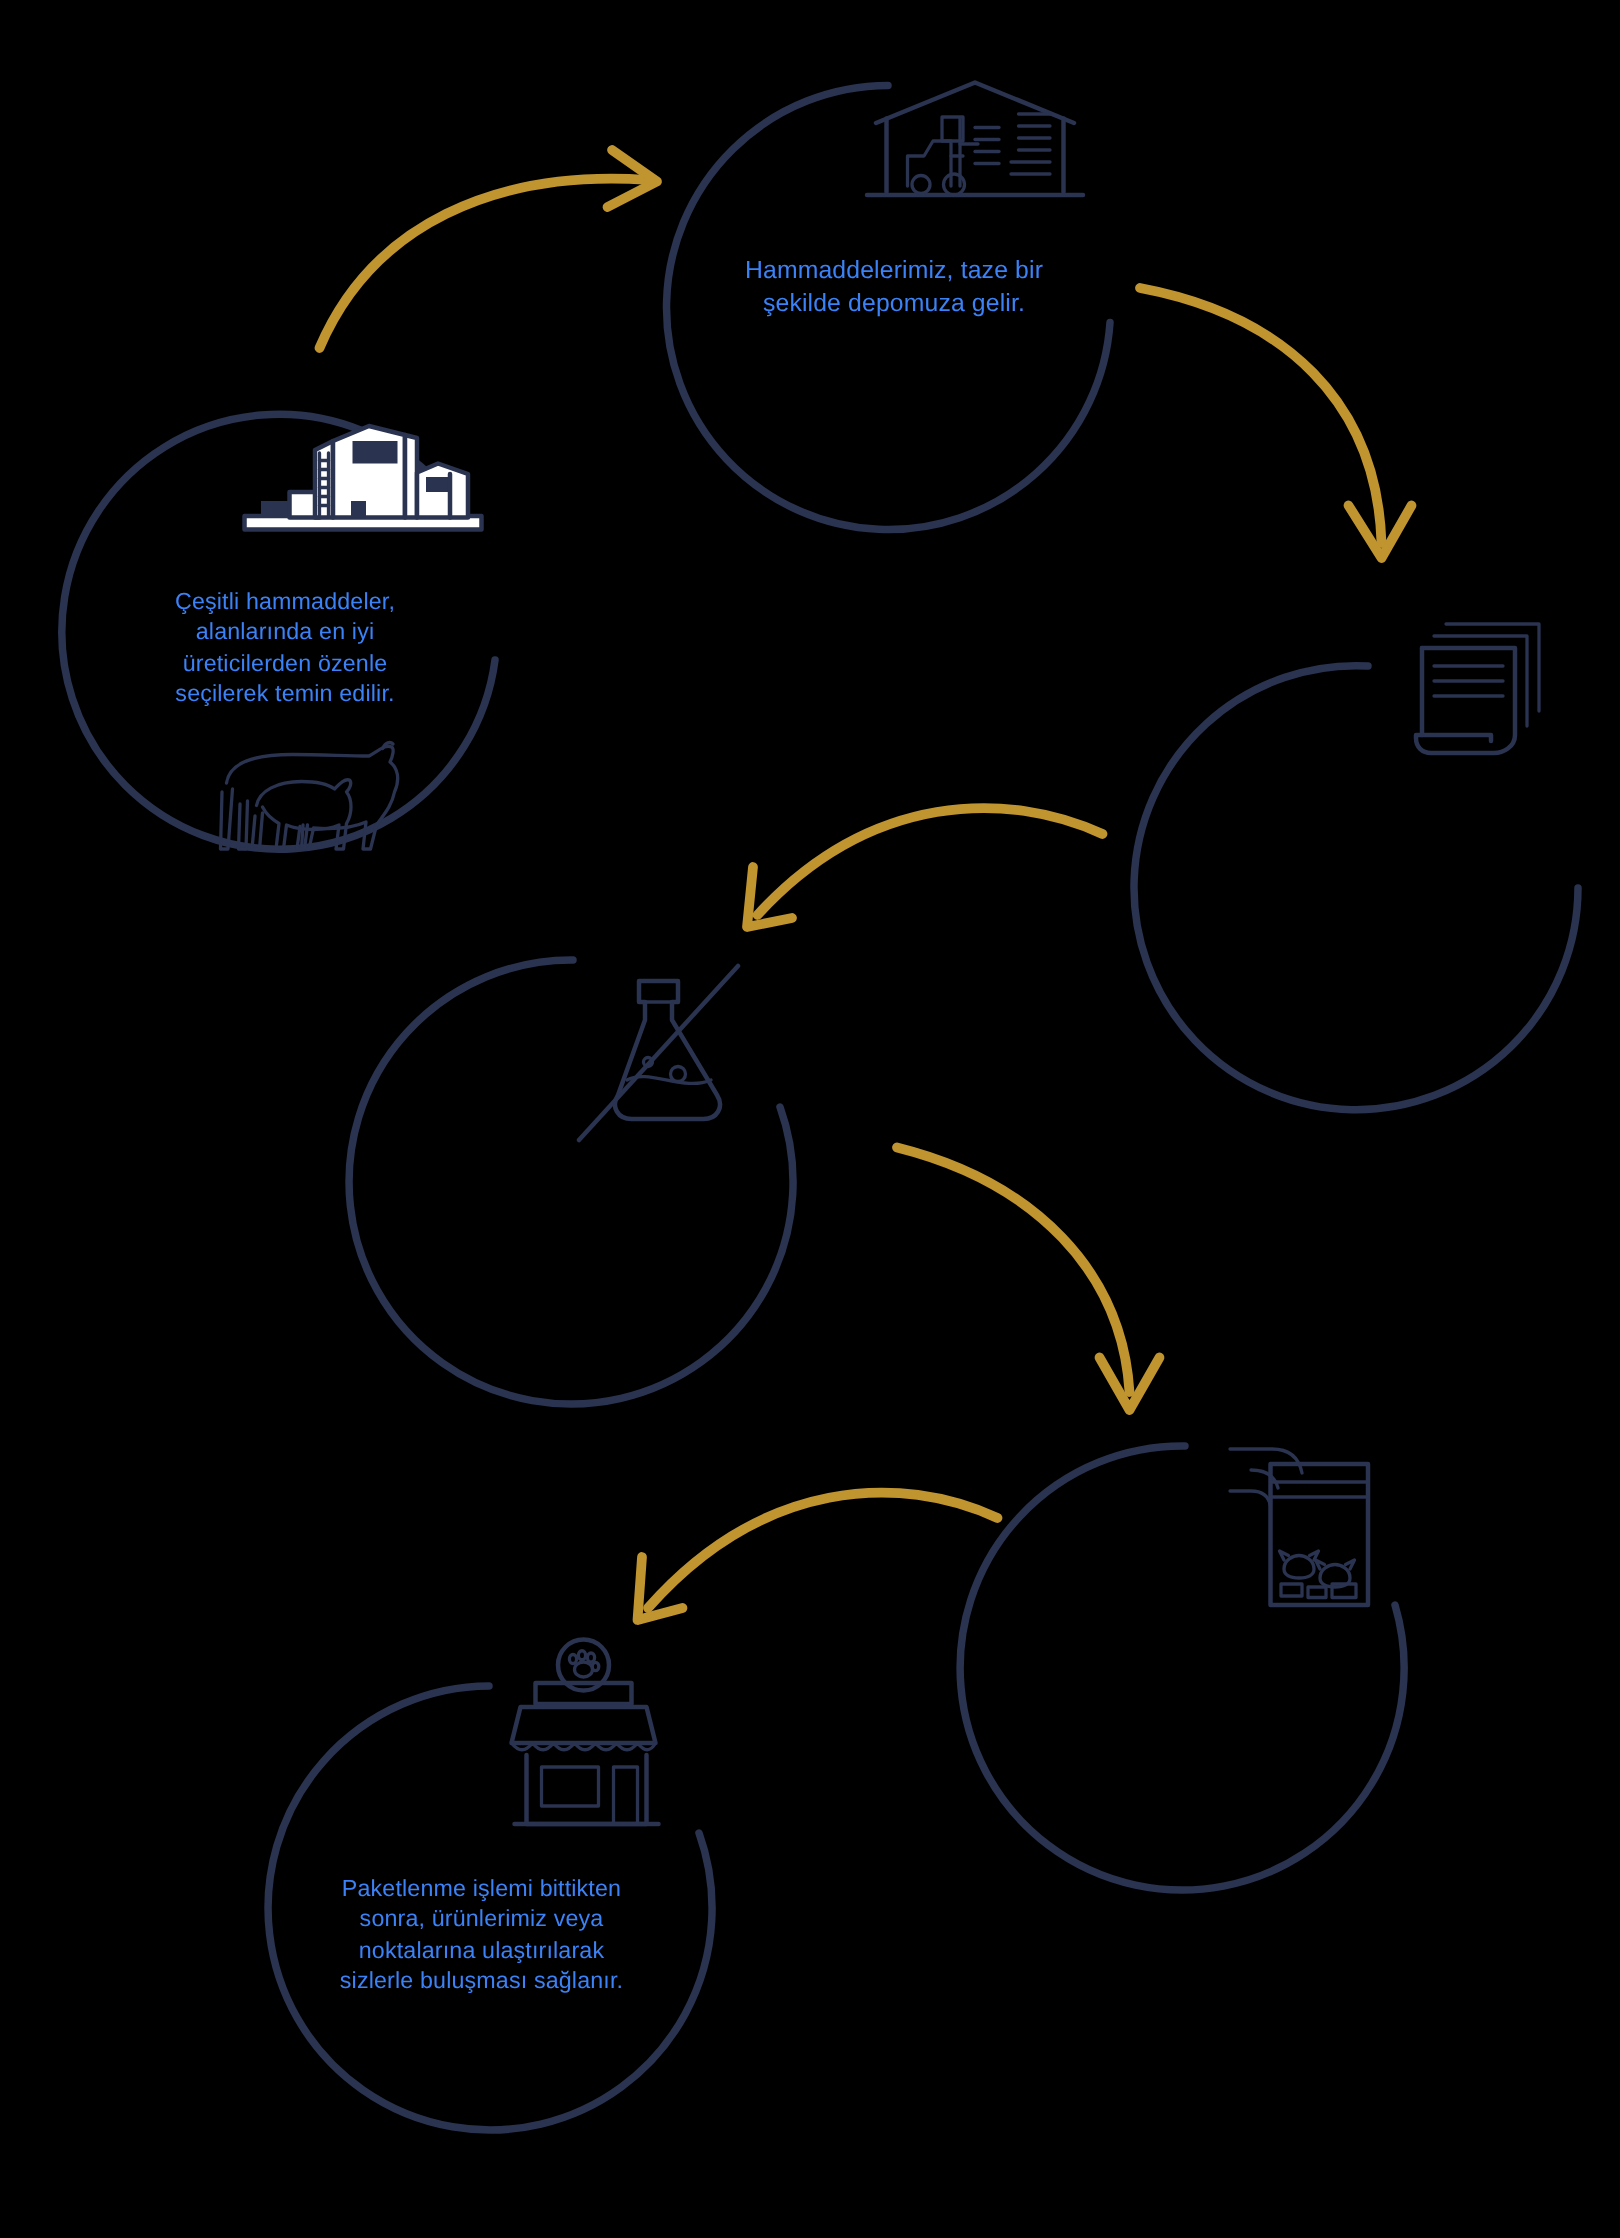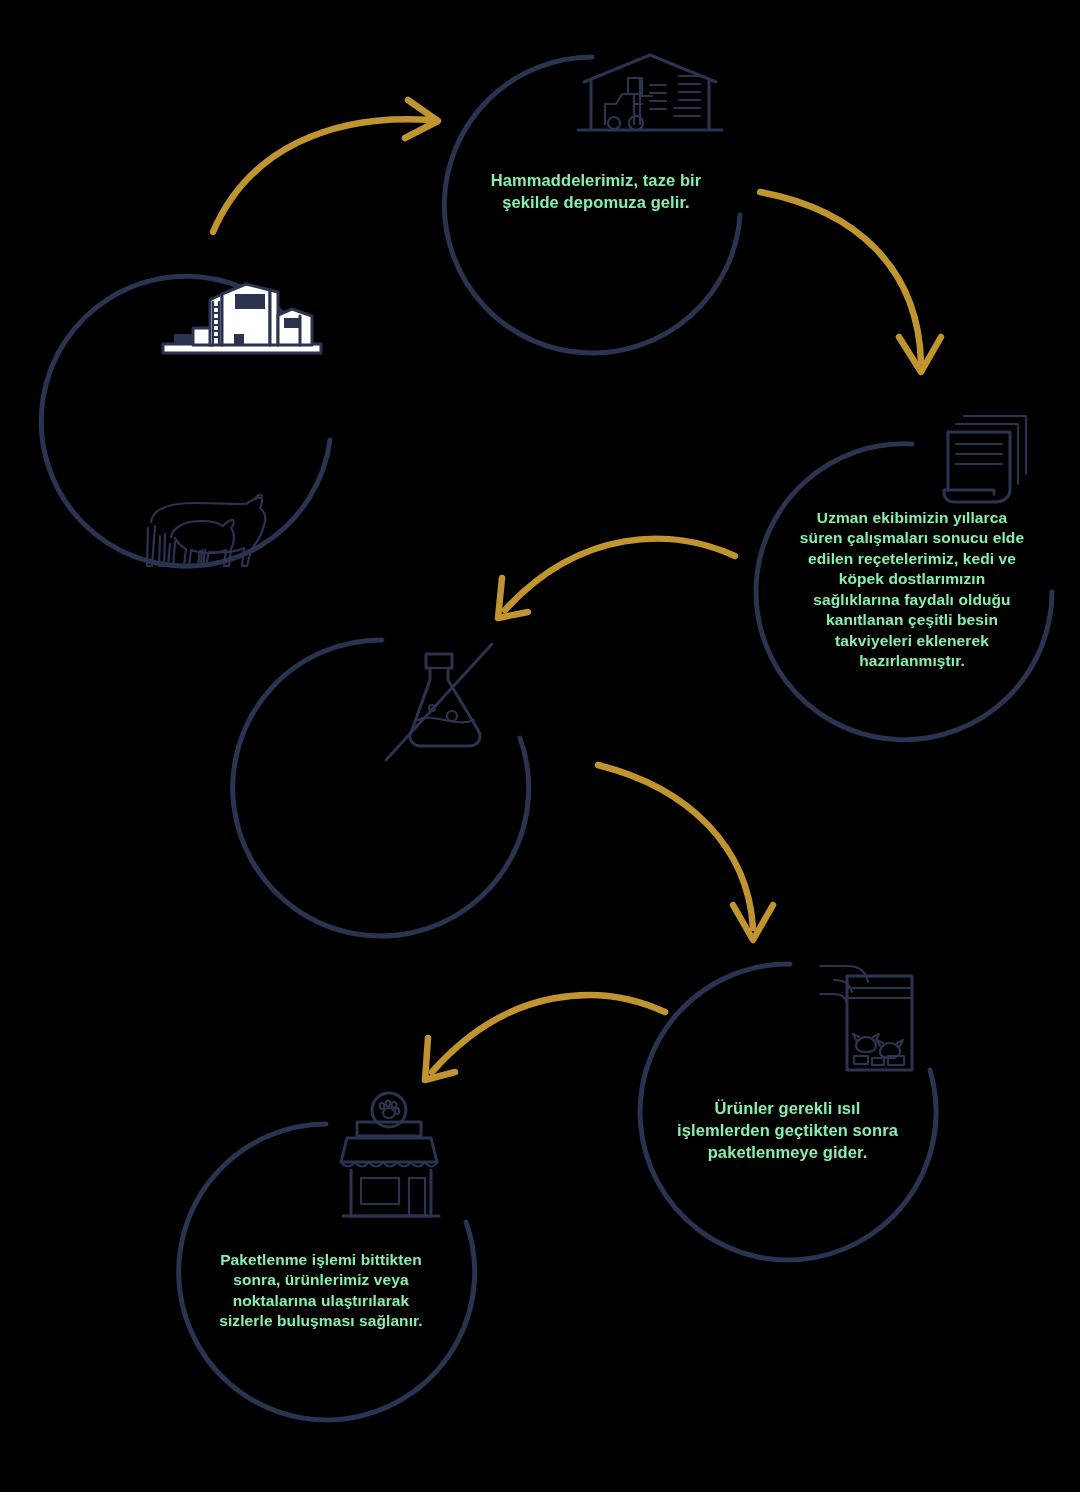--- a/index.html
+++ b/index.html
@@ -6,22 +6,22 @@
   html,body{margin:0;padding:0;background:#000;}
   body{
     width:1080px;height:1492px;position:relative;overflow:hidden;
     font-family:"Liberation Sans","DejaVu Sans",sans-serif;
     background:#000;
   }
   #stage{position:absolute;left:0;top:0;width:1080px;height:1492px;}
   svg.layer{position:absolute;left:0;top:0;width:1080px;height:1492px;overflow:visible;}
   .node-text{
     position:absolute;
-    color:#86efac;
-    font-weight:bold;
+    color:#3b82f6;
+    font-weight:normal;
     text-align:center;
     line-height:1.32;
     letter-spacing:.1px;
     white-space:pre-line;
     pointer-events:none;
   }
   .t-sm{font-size:15.5px;}
   .t-md{font-size:16.5px;}
 </style>
 </head>
@@ -253,36 +253,29 @@
 
       <path class="ico" d="M6,78 L6,124 L86,124 L86,78"></path>
       <line class="ico" x1="-2" y1="124" x2="94" y2="124"></line>
 
       <rect class="ico-thin" x="16" y="86" width="38" height="26"></rect>
 
       <path class="ico-thin" d="M64,124 L64,86 L80,86 L80,124"></path>
     </g>
   </svg>
 
+  <div class="node-text t-sm" style="left:60px;top:392px;width:260px;">Çeşitli hammaddeler,
+alanlarında en iyi
+üreticilerden özenle
+seçilerek temin edilir.</div>
 
   <div class="node-text t-md" style="left:455px;top:170px;width:282px;">Hammaddelerimiz, taze bir
 şekilde depomuza gelir.</div>
 
-  <div class="node-text t-sm" style="left:780px;top:508px;width:264px;">Uzman ekibimizin yıllarca
-süren çalışmaları sonucu elde
-edilen reçetelerimiz, kedi ve
-köpek dostlarımızın
-sağlıklarına faydalı olduğu
-kanıtlanan çeşitli besin
-takviyeleri eklenerek
-hazırlanmıştır.</div>
-
-
-  <div class="node-text t-md" style="left:655px;top:1098px;width:265px;">Ürünler gerekli ısıl
-işlemlerden geçtikten sonra
-paketlenmeye gider.</div>
+
+
 
   <div class="node-text t-sm" style="left:190px;top:1250px;width:262px;">Paketlenme işlemi bittikten
 sonra, ürünlerimiz veya
 noktalarına ulaştırılarak
 sizlerle buluşması sağlanır.</div>
 
 </div>
 
 </body></html>

